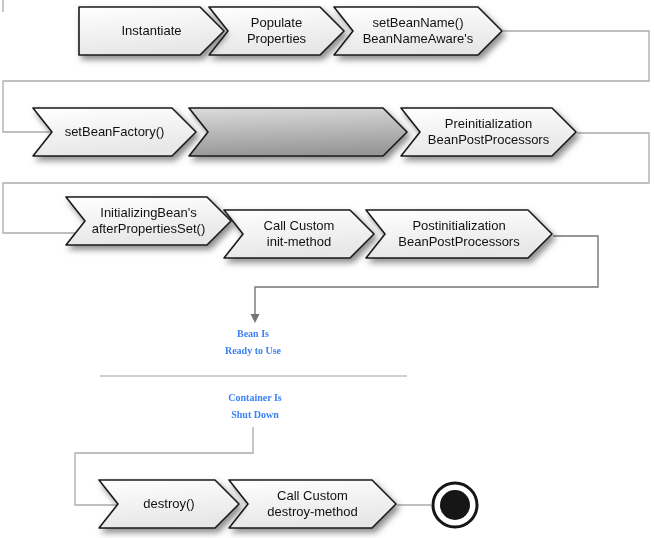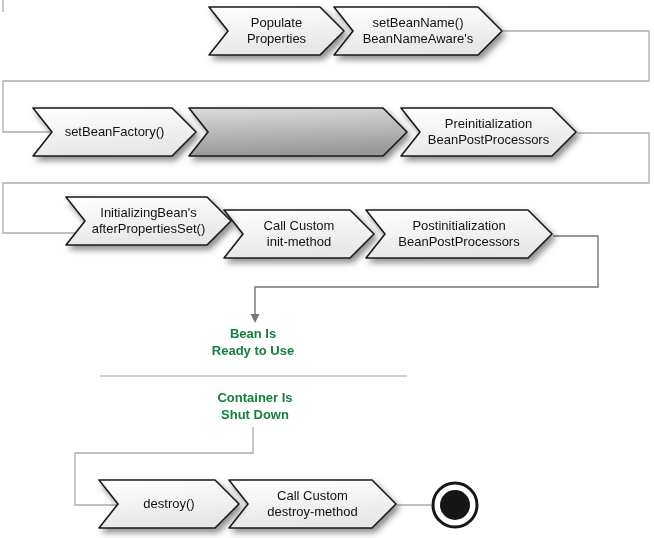--- a/index.html
+++ b/index.html
@@ -9,21 +9,21 @@
   #connector-layer path{fill:none;}
   .final-outer{fill:#ffffff;}
   .chev{position:absolute;height:50px;}
   .chev-shape{position:absolute;left:0;top:0;display:block;
               filter:drop-shadow(3px 4px 3px rgba(45,45,45,0.55));}
   .chev-text{position:absolute;inset:0;display:flex;flex-direction:column;align-items:center;
              justify-content:center;font-size:13px;line-height:16px;color:#111;
              white-space:nowrap;z-index:5;}
   .z3{z-index:3}.z2{z-index:2}.z1{z-index:1}
   .big-label{position:absolute;width:170px;text-align:center;font-weight:bold;
-             font-size:13px;line-height:17px;color:#15803d;z-index:4;}
+             font-size:10px;line-height:17px;color:#3b82f6;z-index:4;font-family:Liberation Serif, serif;}
 </style>
 </head>
 <body>
 
 <div id="stage">
 
   <svg id="connector-layer" width="654" height="538" viewBox="0 0 654 538">
     <defs>
       <linearGradient id="gradNormal" x1="0" y1="0" x2="0.25" y2="1">
         <stop offset="0" stop-color="#ffffff"></stop>
@@ -41,20 +41,29 @@
     <polygon points="250.5,314 259.5,314 255,323" fill="#767676"></polygon>
     <path d="M100,376 L407,376" stroke-width="1.5" stroke="#c0c0c0"></path>
     <path d="M253,427 L253,453 L75,453 L75,505 L117,505" stroke-width="1.3" stroke="#ababab"></path>
     <path d="M397,505 L431,505" stroke-width="1.3" stroke="#ababab"></path>
     <g>
       <circle class="final-outer" cx="455" cy="505" r="22" stroke-width="3" stroke="#161616"></circle>
       <circle cx="455" cy="505" r="15" fill="#161616"></circle>
     </g>
   </svg>
 
+  <div class="chev z3" style="left:78px;top:6px;width:147px">
+    <svg class="chev-shape" width="147" height="50" viewBox="0 0 147 50">
+      <polygon points="1,1 122,1 146,25 122,49 1,49" fill="url(#gradNormal)" stroke="#1a1a1a" stroke-width="1.6" stroke-linejoin="round"></polygon>
+    </svg>
+    <div class="chev-text">
+      <div>Instantiate</div>
+      <div></div>
+    </div>
+  </div>
   <div class="chev z2" style="left:208px;top:6px;width:137px">
     <svg class="chev-shape" width="137" height="50" viewBox="0 0 137 50">
       <polygon points="1,1 112,1 136,25 112,49 1,49 20,25" fill="url(#gradNormal)" stroke="#1a1a1a" stroke-width="1.6" stroke-linejoin="round"></polygon>
     </svg>
     <div class="chev-text">
       <div>Populate</div>
       <div>Properties</div>
     </div>
   </div>
   <div class="chev z1" style="left:333px;top:6px;width:170px">

